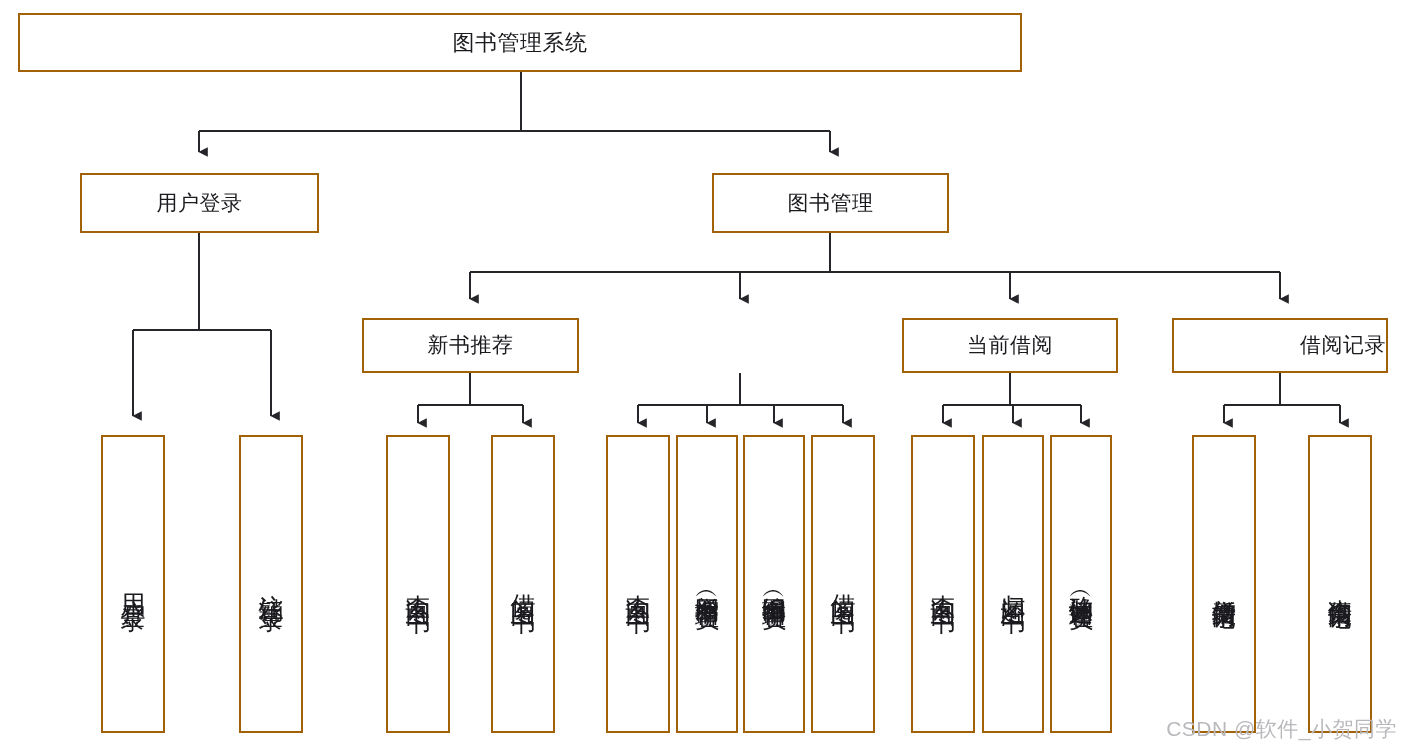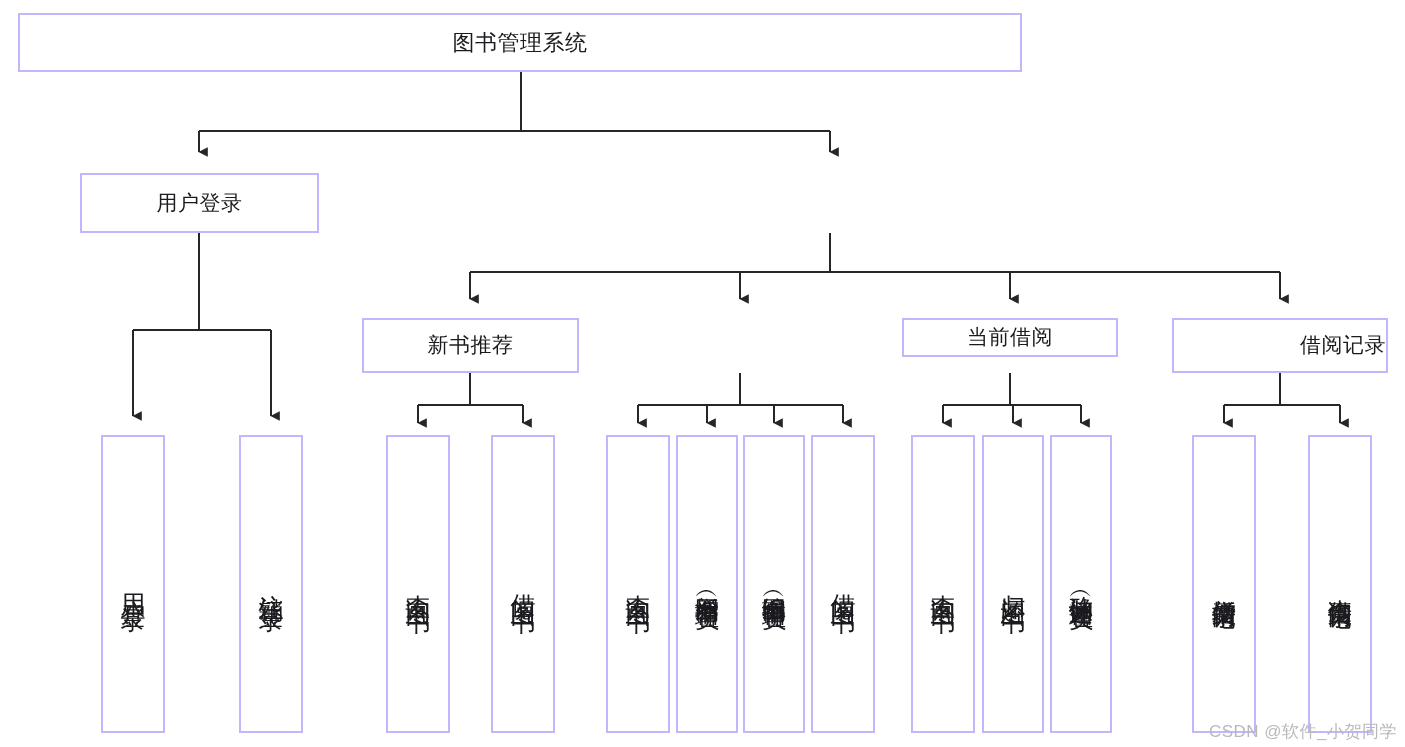--- a/index.html
+++ b/index.html
@@ -22,21 +22,21 @@
     left: 0;
     top: 0;
     width: 1405px;
     height: 747px;
     pointer-events: none;
   }
   .node {
     position: absolute;
     box-sizing: border-box;
     background: #ffffff;
-    border: 2px solid #c4b5fd;
+    border: 2px solid #a16207;
     display: flex;
     align-items: center;
     justify-content: center;
     color: #1b1b1f;
   }
   .node .lbl {
     display: block;
     text-align: center;
     line-height: 1.18;
     white-space: nowrap;
@@ -59,21 +59,21 @@
     line-height: 1;
   }
   .node.vert.tight .lbl {
     font-size: 24px;
     letter-spacing: 1.5px;
   }
   #watermark {
     position: absolute;
     right: 8px;
     bottom: 4px;
-    font-size: 17px;
+    font-size: 21px;
     color: #b9b9bd;
     white-space: nowrap;
     letter-spacing: 0.5px;
   }
 </style>
 </head>
 <body>
 
 <div id="canvas">
 
@@ -129,25 +129,28 @@
     </g>
   </svg>
 
   <div class="node root horiz" style="left:18px; top:13px; width:1004px; height:59px;">
     <span class="lbl">图书管理系统</span>
   </div>
 
   <div class="node horiz" style="left:80px; top:173px; width:239px; height:60px;">
     <span class="lbl">用户登录</span>
   </div>
+  <div class="node horiz" style="left:712px; top:173px; width:237px; height:60px;">
+    <span class="lbl">图书管理</span>
+  </div>
 
   <div class="node horiz" style="left:362px; top:318px; width:217px; height:55px;">
     <span class="lbl">新书推荐</span>
   </div>
-  <div class="node horiz" style="left:902px; top:318px; width:216px; height:39px;">
+  <div class="node horiz" style="left:902px; top:318px; width:216px; height:55px;">
     <span class="lbl">当前借阅</span>
   </div>
   <div class="node horiz" style="left:1172px; top:318px; width:216px; height:55px;justify-content:flex-end;">
     <span class="lbl">借阅记录</span>
   </div>
 
   <div class="node vert" style="left:101px; top:435px; width:64px; height:298px;">
     <span class="lbl">用户登录</span>
   </div>
   <div class="node vert" style="left:239px; top:435px; width:64px; height:298px;">

